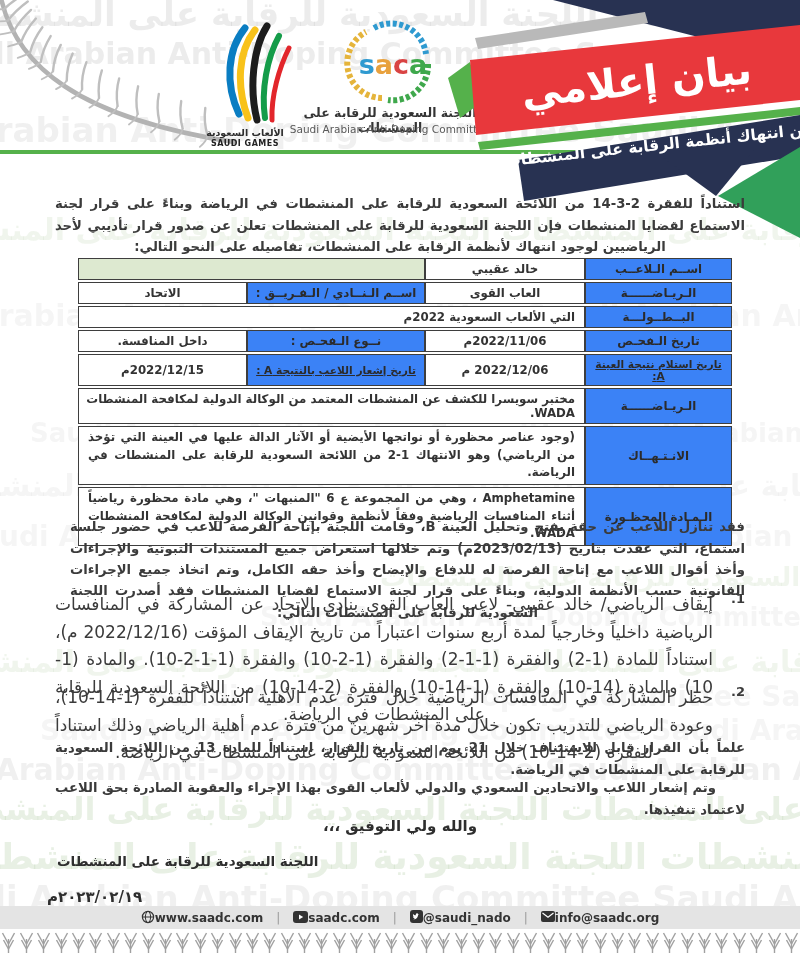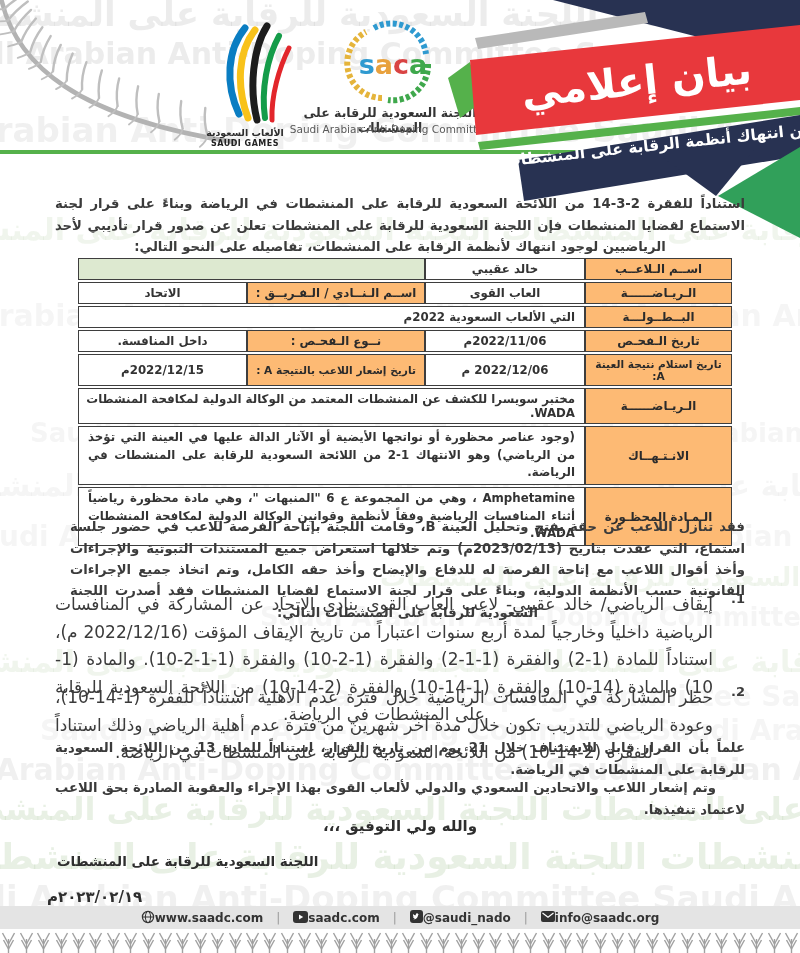--- a/index.html
+++ b/index.html
@@ -44,25 +44,25 @@
             font-size:15px;font-weight:bold;color:#2e2e2e;z-index:4;}
   #sig-org{position:absolute;left:57px;top:853px;direction:rtl;font-size:13.5px;
            font-weight:bold;color:#2e2e2e;z-index:4;}
   #sig-date{position:absolute;left:47px;top:888px;direction:rtl;font-size:15px;
             font-weight:bold;color:#2e2e2e;z-index:4;}
   
   #info-table{position:absolute;left:78px;top:256px;width:654px;z-index:4;
               border-collapse:separate;border-spacing:0 2px;direction:rtl;}
   #info-table td{border:1.8px solid #3e3e3e;padding:3px 7px;text-align:center;
                  font-size:11.8px;font-weight:bold;color:#333;background:#fff;vertical-align:middle;}
-  #info-table td.label{background:#fdba74;color:#2b2b2b;}
+  #info-table td.label{background:#3b82f6;color:#2b2b2b;}
   #info-table td.shade{background:#dde9d0;}
   #info-table td.rtext{text-align:right;padding-right:9px;}
   #info-table td.just{text-align:justify;text-align-last:right;padding:2px 9px;line-height:1.5;}
-  #info-table tr:nth-child(5) td.label{font-size:10.6px;padding:3px 3px;}
+  #info-table tr:nth-child(5) td.label{font-size:10.6px;padding:3px 3px;text-decoration:underline;}
   
   #footer-band{position:absolute;left:0;right:0;top:906px;height:24px;background:#e4e4e4;
                display:flex;align-items:center;justify-content:center;gap:13px;
                direction:ltr;z-index:4;font-size:12px;font-weight:bold;color:#333;}
   .flink{display:flex;align-items:center;}
   .fsep{color:#9a9a9a;font-weight:normal;}
   #bottom-pattern{position:absolute;left:0;right:0;top:929px;height:24px;display:flex;
                   justify-content:space-between;align-items:flex-end;z-index:4;overflow:hidden;
                   background:#fff;}
 </style>

